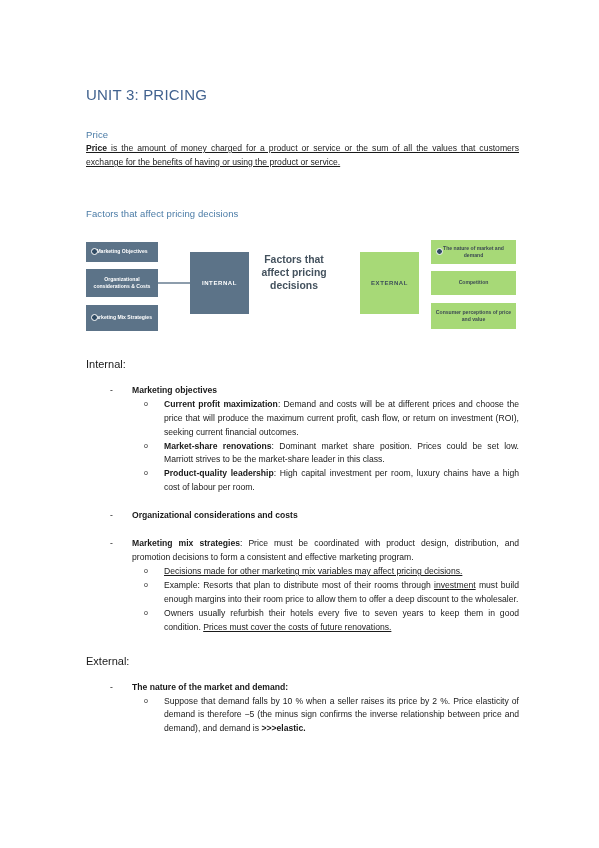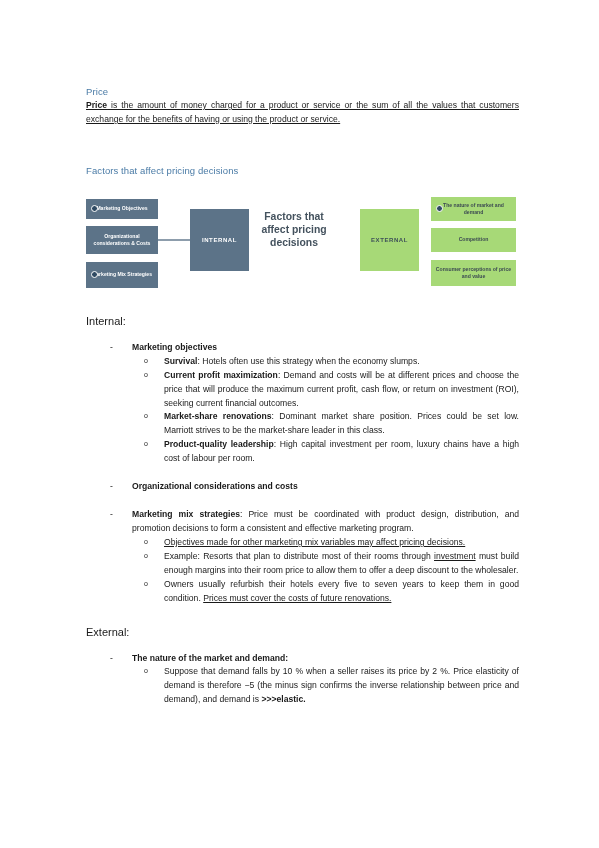--- a/index.html
+++ b/index.html
@@ -131,20 +131,21 @@
   .section-label {
     font-size: 11px;
     margin: 22px 0 0 0;
   }
 </style>
 </head>
 <body>
 
 <div class="page">
 
+  <h1 class="doc-title">UNIT 3: PRICING</h1>
 
   <div class="sub-head">Price</div>
   <p class="body"><span class="b">Price</span><span> is the amount of money charged for a product or service or the sum of all the values that customers exchange for the benefits of having or using the product or service.</span></p>
 
   <div class="sub-head spaced">Factors that affect pricing decisions</div>
 
   <div class="diagram">
 
     <svg width="438" height="105" style="position:absolute;left:0;top:0;">
       <path d="M72,20 L92,20 L104,8 L104,22" stroke="#ffffff" stroke-width="1.6" fill="none"></path>
@@ -195,24 +196,20 @@
     </div>
   </div>
 
   <div class="section-label">Internal:</div>
 
   <div class="lvl1">
     <span class="marker">-</span>
     <span class="b">Marketing objectives</span>
   </div>
 
-  <div class="lvl2">
-    <span class="marker">o</span>
-    <span class="b">Survival</span><span>: Hotels often use this strategy when the economy slumps.</span>
-  </div>
 
   <div class="lvl2">
     <span class="marker">o</span>
     <span class="b">Current profit maximization</span><span>: Demand and costs will be at different prices and choose the price that will produce the maximum current profit, cash flow, or return on investment (ROI), seeking current financial outcomes.</span>
   </div>
 
   <div class="lvl2">
     <span class="marker">o</span>
     <span class="b">Market-share renovations</span><span>: Dominant market share position. Prices could be set low. Marriott strives to be the market-share leader in this class.</span>
   </div>
@@ -227,21 +224,21 @@
     <span class="b">Organizational considerations and costs</span>
   </div>
 
   <div class="lvl1">
     <span class="marker">-</span>
     <span class="b">Marketing mix strategies</span><span>: Price must be coordinated with product design, distribution, and promotion decisions to form a consistent and effective marketing program.</span>
   </div>
 
   <div class="lvl2">
     <span class="marker">o</span>
-    <span class="u">Objectives made for other marketing mix variables may affect pricing decisions.</span>
+    <span class="u">Decisions made for other marketing mix variables may affect pricing decisions.</span>
   </div>
 
   <div class="lvl2">
     <span class="marker">o</span>
     <span>Example: Resorts that plan to distribute most of their rooms through </span><span class="u">investment</span><span> must build enough margins into their room price to allow them to offer a deep discount to the wholesaler.</span>
   </div>
 
   <div class="lvl2">
     <span class="marker">o</span>
     <span>Owners usually refurbish their hotels every five to seven years to keep them in good condition. </span><span class="u">Prices must cover the costs of future renovations.</span>

